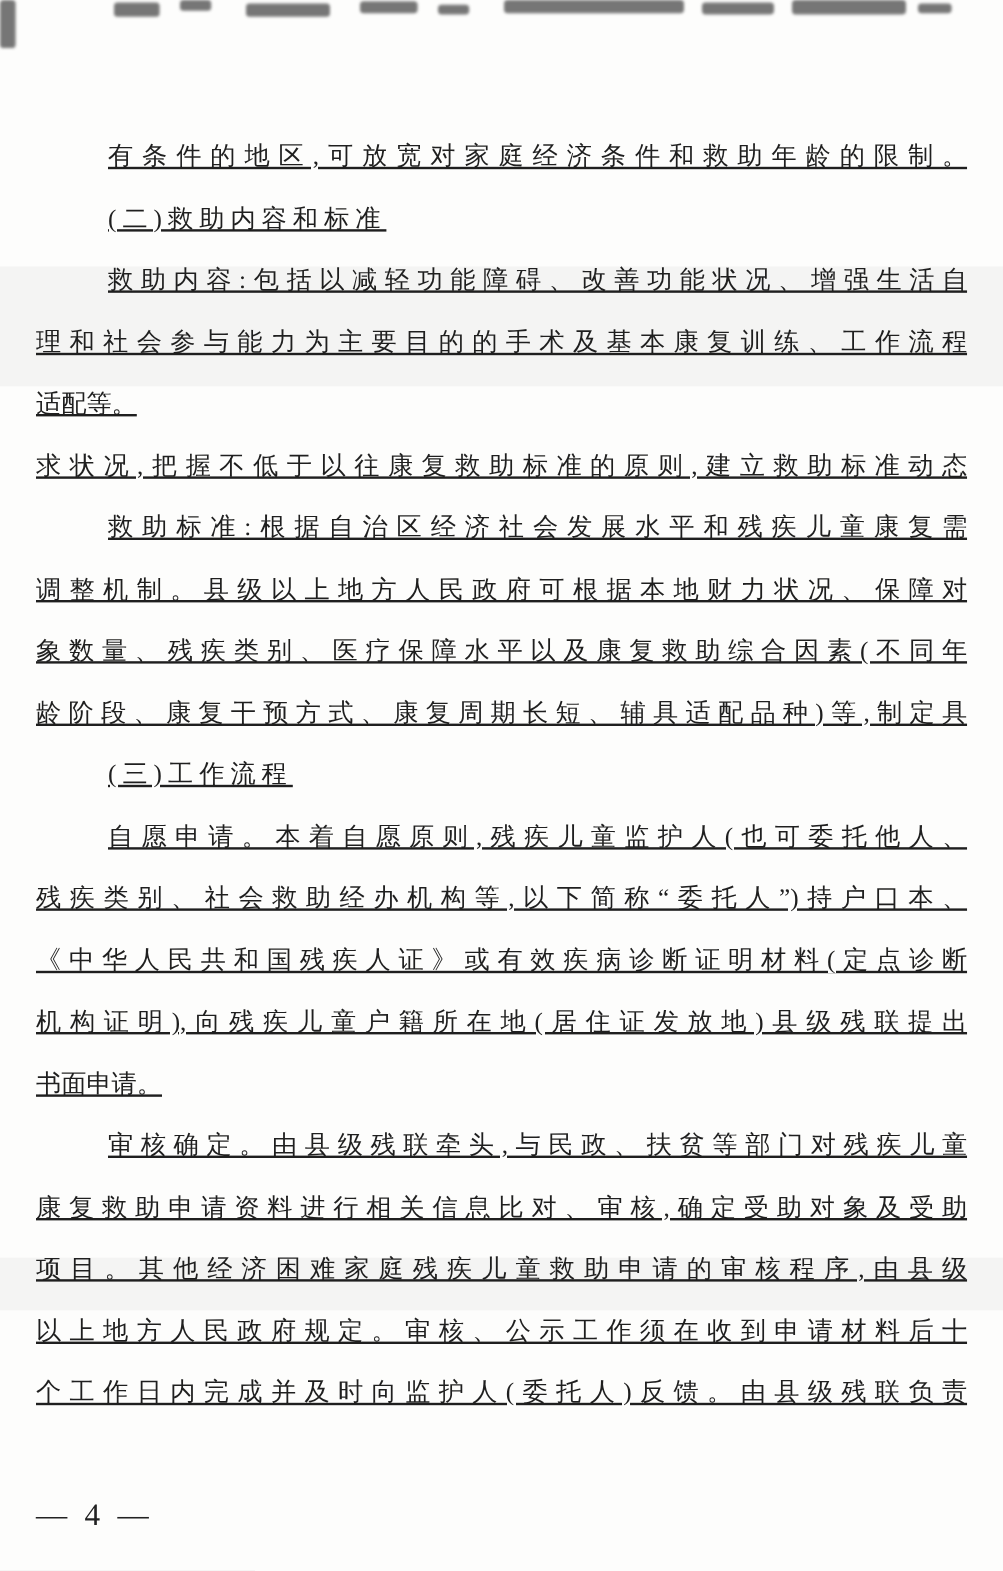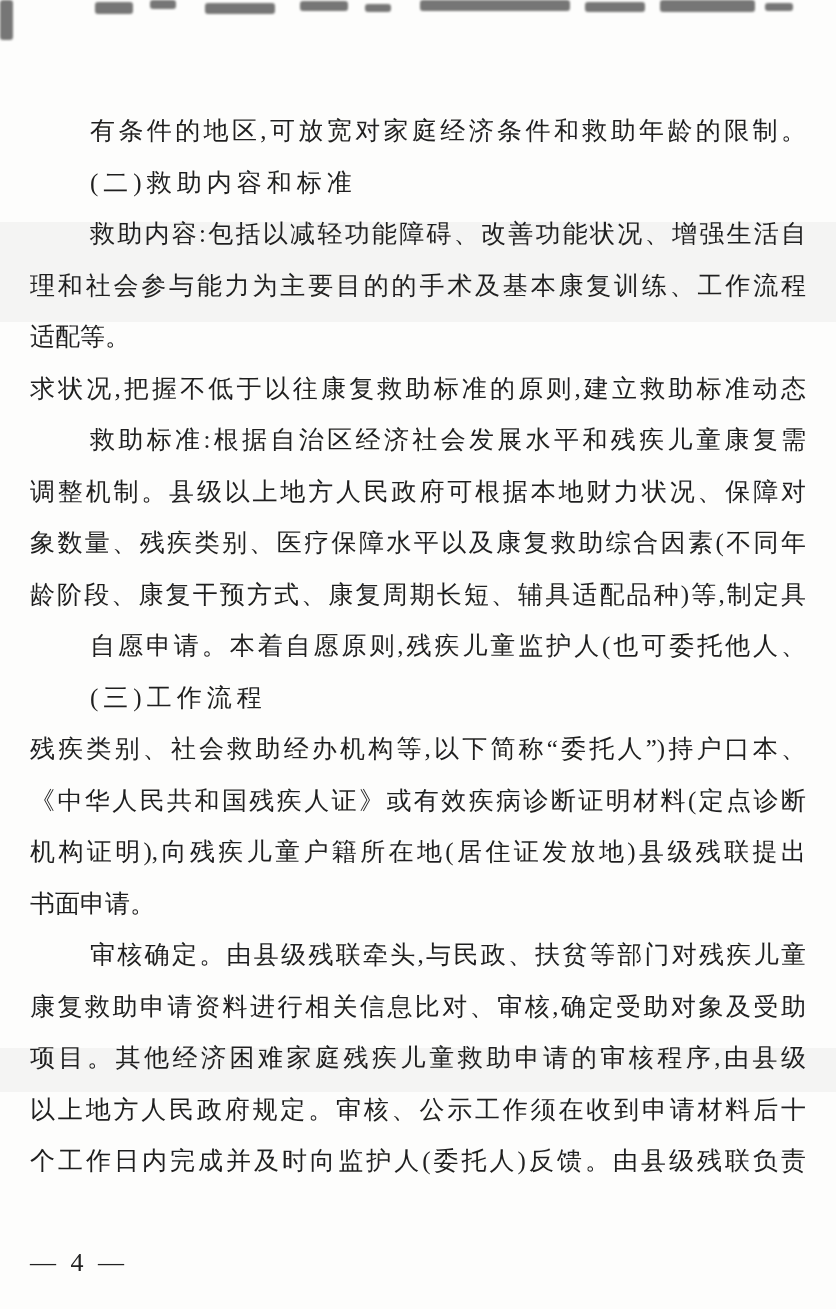--- a/index.html
+++ b/index.html
@@ -21,22 +21,23 @@
   .artifact-band span{
     position:absolute;background:#4a4a4a;opacity:.75;
     border-radius:3px;filter:blur(1.2px);
   }
   .content{
     position:absolute;
     left:30px;right:30px;top:105px;
   }
   .line{
     height:51.5px;line-height:51.5px;
-    font-size:25px;
+    font-size:21px;
     overflow:hidden;
+    text-decoration:underline;
   }
   .full,.first{
     text-align:justify;
     text-align-last:justify;
     text-justify:inter-character;
   }
   .first{text-indent:60px;}
   .end{text-align:right;text-align-last:left;}
   .heading{
     text-align:center;text-align-last:left;
@@ -76,22 +77,22 @@
       <div class="line first">有条件的地区,可放宽对家庭经济条件和救助年龄的限制。</div>
       <div class="line heading">(二)救助内容和标准</div>
       <div class="line first">救助内容:包括以减轻功能障碍、改善功能状况、增强生活自</div>
       <div class="line full">理和社会参与能力为主要目的的手术及基本康复训练、工作流程</div>
       <div class="line end">适配等。</div>
       <div class="line full">求状况,把握不低于以往康复救助标准的原则,建立救助标准动态</div>
       <div class="line first">救助标准:根据自治区经济社会发展水平和残疾儿童康复需</div>
       <div class="line full">调整机制。县级以上地方人民政府可根据本地财力状况、保障对</div>
       <div class="line full">象数量、残疾类别、医疗保障水平以及康复救助综合因素(不同年</div>
       <div class="line full">龄阶段、康复干预方式、康复周期长短、辅具适配品种)等,制定具</div>
+      <div class="line heading">(三)工作流程</div>
       <div class="line first">自愿申请。本着自愿原则,残疾儿童监护人(也可委托他人、</div>
-      <div class="line heading">(三)工作流程</div>
       <div class="line full">残疾类别、社会救助经办机构等,以下简称“委托人”)持户口本、</div>
       <div class="line full">《中华人民共和国残疾人证》或有效疾病诊断证明材料(定点诊断</div>
       <div class="line full">机构证明),向残疾儿童户籍所在地(居住证发放地)县级残联提出</div>
       <div class="line end">书面申请。</div>
       <div class="line first">审核确定。由县级残联牵头,与民政、扶贫等部门对残疾儿童</div>
       <div class="line full">康复救助申请资料进行相关信息比对、审核,确定受助对象及受助</div>
       <div class="line full">项目。其他经济困难家庭残疾儿童救助申请的审核程序,由县级</div>
       <div class="line full">以上地方人民政府规定。审核、公示工作须在收到申请材料后十</div>
       <div class="line full">个工作日内完成并及时向监护人(委托人)反馈。由县级残联负责</div>
     </div>

